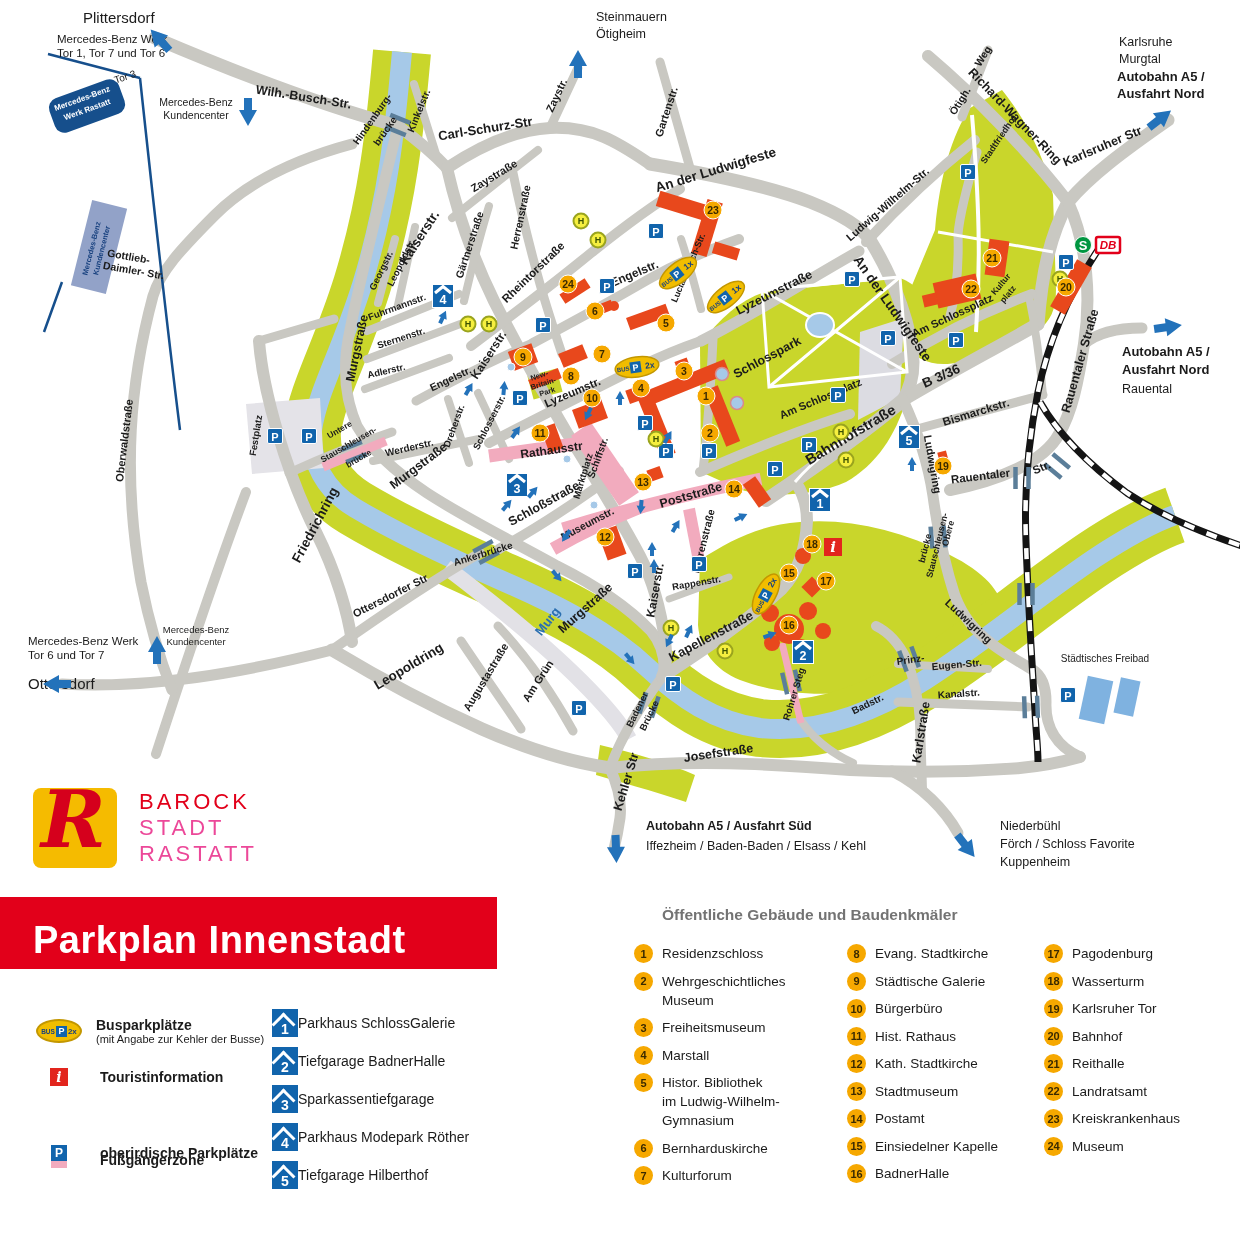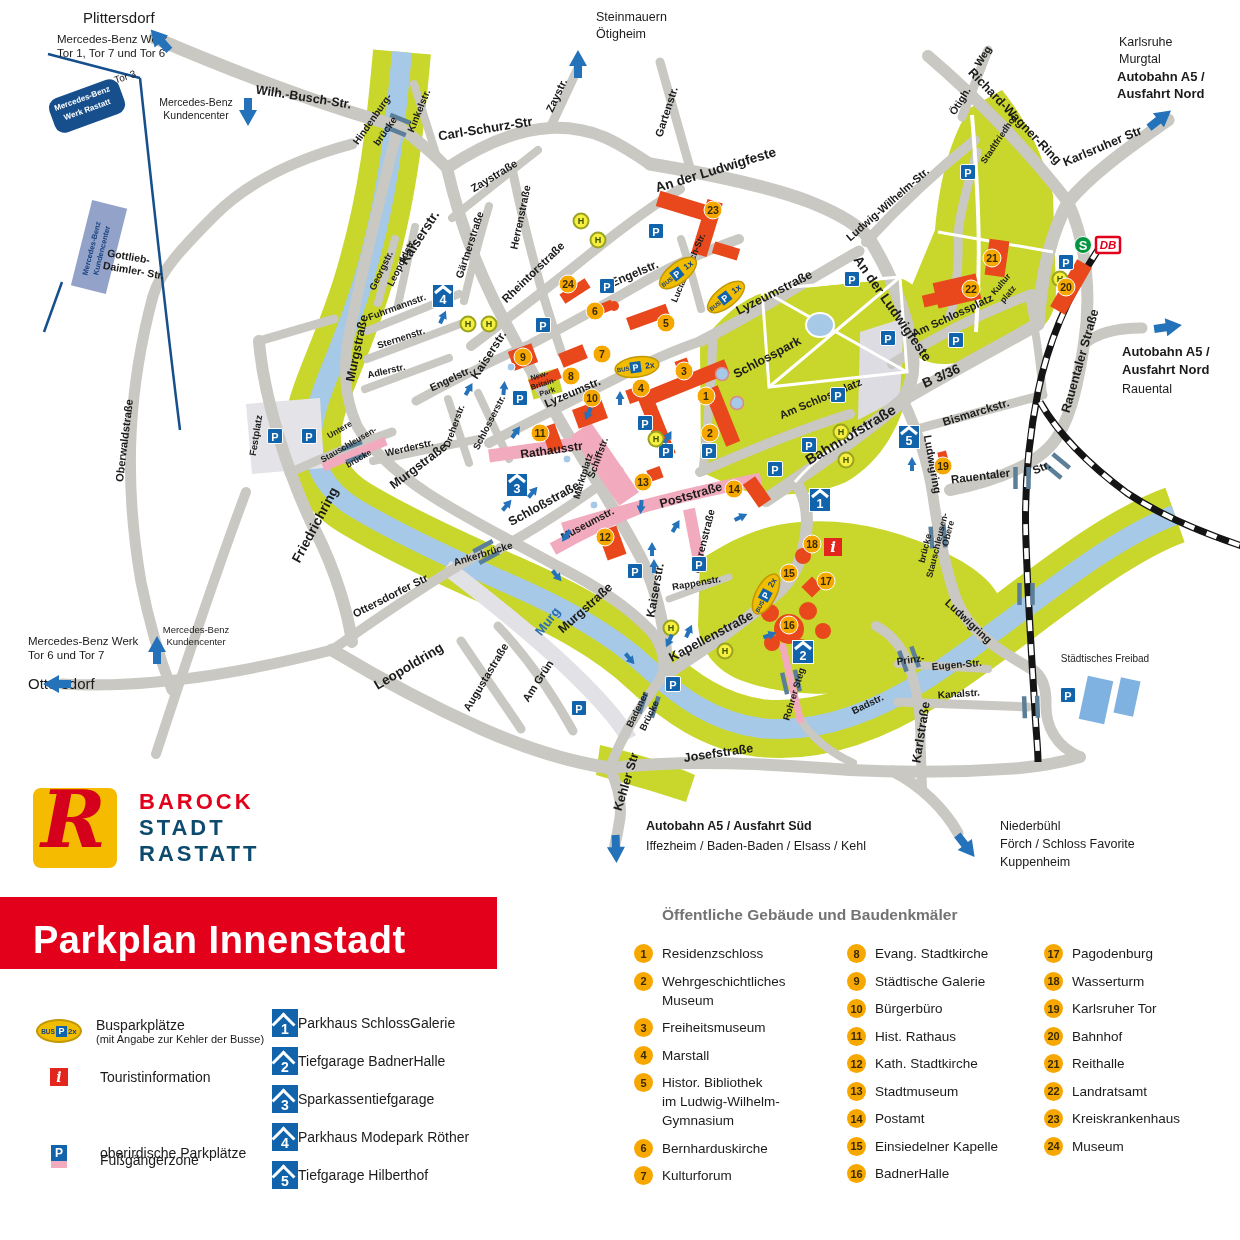--- a/index.html
+++ b/index.html
@@ -8,25 +8,25 @@
   #map{position:absolute;left:0;top:0;}
   .rd{fill:none;stroke:#c9c8c2;stroke-linecap:round;}
   .pk{fill:none;stroke:#f2abbe;stroke-linecap:butt;}
   #banner{position:absolute;left:0;top:897px;width:497px;height:72px;background:#e2001a;
           color:#fff;font-size:38px;font-weight:600;line-height:86px;padding-left:33px;
           box-sizing:border-box;letter-spacing:.5px;}
   #logo{position:absolute;left:33px;top:788px;display:flex;align-items:center;}
   .logo-icon{width:84px;height:80px;background:#f5bb00;border-radius:8px;position:relative;overflow:hidden;}
   .logo-r{position:absolute;left:8px;top:-14px;font-family:"DejaVu Serif",serif;font-style:italic;
           font-weight:bold;font-size:78px;color:#d5001c;}
-  .logo-text{margin-left:22px;font-size:22px;font-weight:700;letter-spacing:3px;line-height:26px;}
+  .logo-text{margin-left:22px;font-size:22px;font-weight:400;letter-spacing:3px;line-height:26px;}
   .logo-text .l1{color:#e2001a;}
-  .logo-text .l2,.logo-text .l3{color:#0c4a6e;}
+  .logo-text .l2,.logo-text .l3{color:#ec4899;}
   .leg-row{position:absolute;display:flex;align-items:center;}
-  .leg-label{font-size:14px;}
+  .leg-label{font-size:14px;font-weight:bold;}
   .leg-note{font-size:11px;}
   .busoval{width:46px;height:24px;background:#f1bd00;border:2px solid #c39700;border-radius:50%;
            display:flex;align-items:center;justify-content:center;gap:1px;box-sizing:border-box;}
   .busoval .b{font-size:6.5px;font-weight:700;color:#17407e;}
   .busoval .p{width:11px;height:11px;background:#1164ac;color:#fff;font-size:9px;font-weight:700;
               display:flex;align-items:center;justify-content:center;}
   .busoval .c{font-size:8px;font-weight:700;color:#17407e;}
   .infoicon{width:18px;height:18px;background:#e2251d;color:#fff;display:flex;align-items:center;
             justify-content:center;font-family:"DejaVu Serif",serif;font-style:italic;
             font-weight:bold;font-size:14px;}

